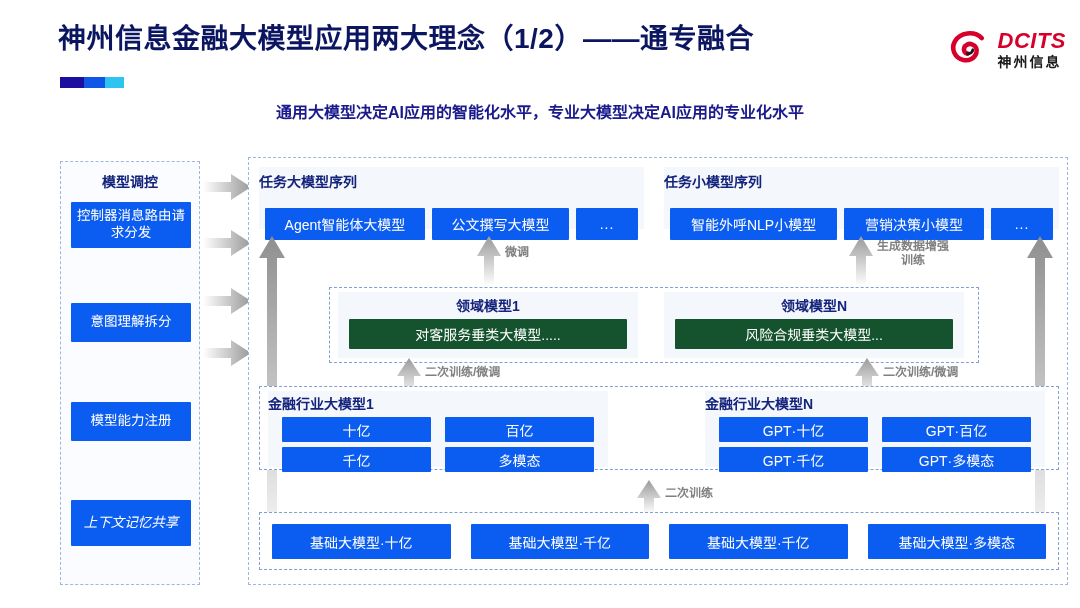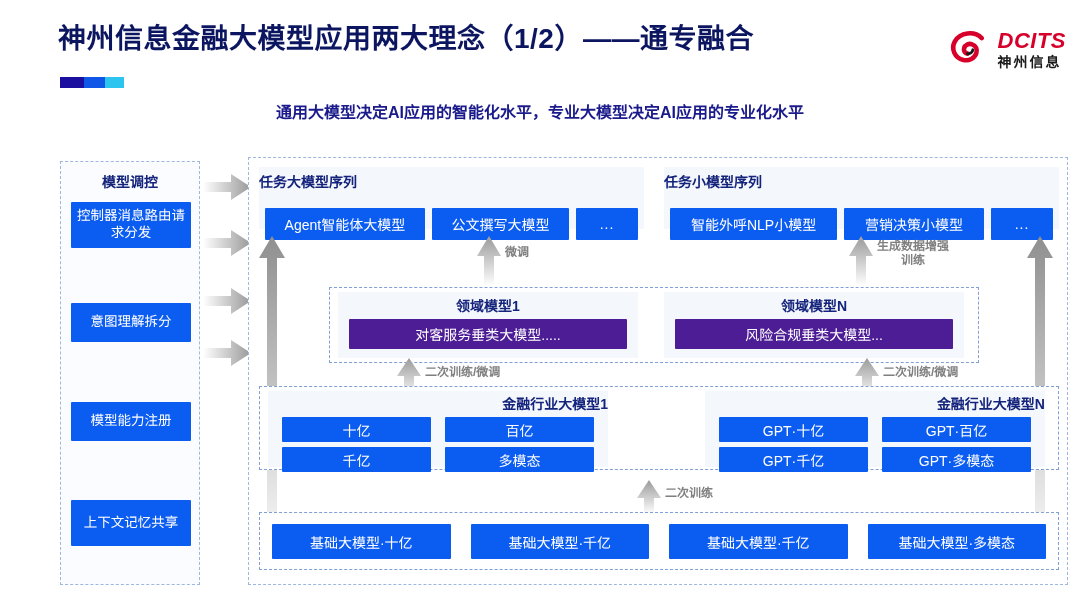--- a/index.html
+++ b/index.html
@@ -53,21 +53,21 @@
   }
   .sb-btn{
     position:absolute;left:10px;width:120px;
     background:#0b5cf0;color:#fff;font-size:13.5px;
     display:flex;align-items:center;justify-content:center;text-align:center;
     line-height:1.25;border-radius:1px;box-sizing:border-box;padding:2px 4px;
   }
   .sb-btn.b0{top:40px;height:46px;}
   .sb-btn.b1{top:141px;height:39px;}
   .sb-btn.b2{top:240px;height:39px;}
-  .sb-btn.b3{top:338px;height:46px;}
+  .sb-btn.b3{top:338px;height:46px;font-style:italic;}
 
   
   .garrow{position:absolute;}
   .garrow svg{display:block;}
 
   
   .main{
     position:absolute;left:248px;top:157px;width:820px;height:428px;
     border:1px dashed #9fb6de;box-sizing:border-box;background:#fff;
   }
@@ -95,33 +95,33 @@
   
   .domain-band{
     position:absolute;left:80px;top:129px;width:650px;height:76px;
     border:1px dashed #7f9fd6;box-sizing:border-box;background:#fff;
   }
   .domain-cell{position:absolute;top:4px;width:300px;height:66px;background:#f4f7fb;}
   .domain-cell.l{left:8px;}
   .domain-cell.r{left:334px;}
   .domain-title{text-align:center;font-size:14px;font-weight:bold;color:#14247c;margin-top:3px;}
   .domain-chip{
-    margin:4px auto 0;width:278px;height:30px;background:#4c1d95;color:#fff;
+    margin:4px auto 0;width:278px;height:30px;background:#14532d;color:#fff;
     font-size:14px;display:flex;align-items:center;justify-content:center;border-radius:1px;
   }
 
   
   .industry-band{
     position:absolute;left:10px;top:228px;width:800px;height:84px;
     border:1px dashed #7f9fd6;box-sizing:border-box;background:#fff;
   }
   .industry-cell{position:absolute;top:4px;width:340px;height:76px;background:#f4f7fb;}
   .industry-cell.l{left:8px;}
   .industry-cell.r{left:445px;}
-  .industry-title{text-align:right;font-size:14px;font-weight:bold;color:#14247c;margin-top:2px;}
+  .industry-title{text-align:left;font-size:14px;font-weight:bold;color:#14247c;margin-top:2px;}
   .grid2{
     display:grid;grid-template-columns:1fr 1fr;gap:5px 14px;
     padding:4px 14px 6px;box-sizing:border-box;
   }
   .grid2 .chip{height:25px;font-size:14px;}
 
   
   .base-band{
     position:absolute;left:10px;top:354px;width:800px;height:58px;
     border:1px dashed #7f9fd6;box-sizing:border-box;background:#fff;

